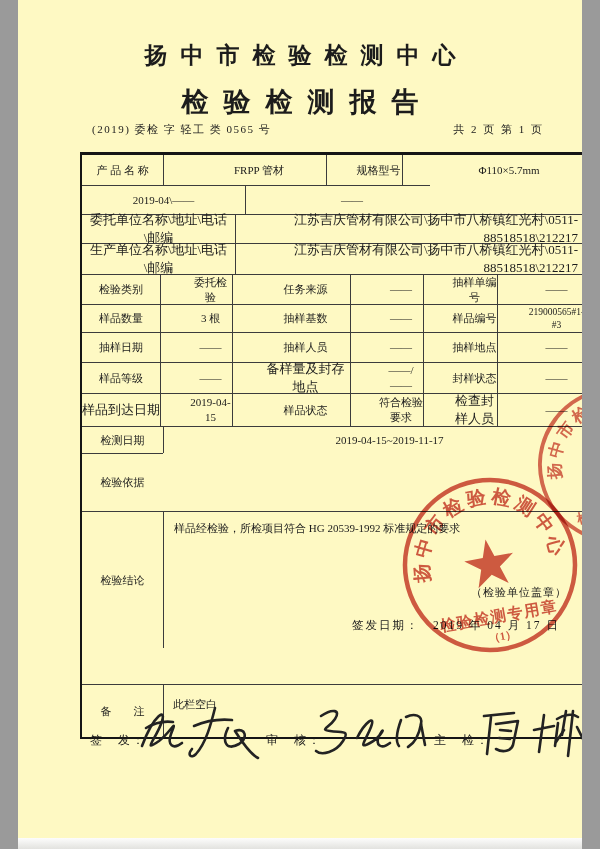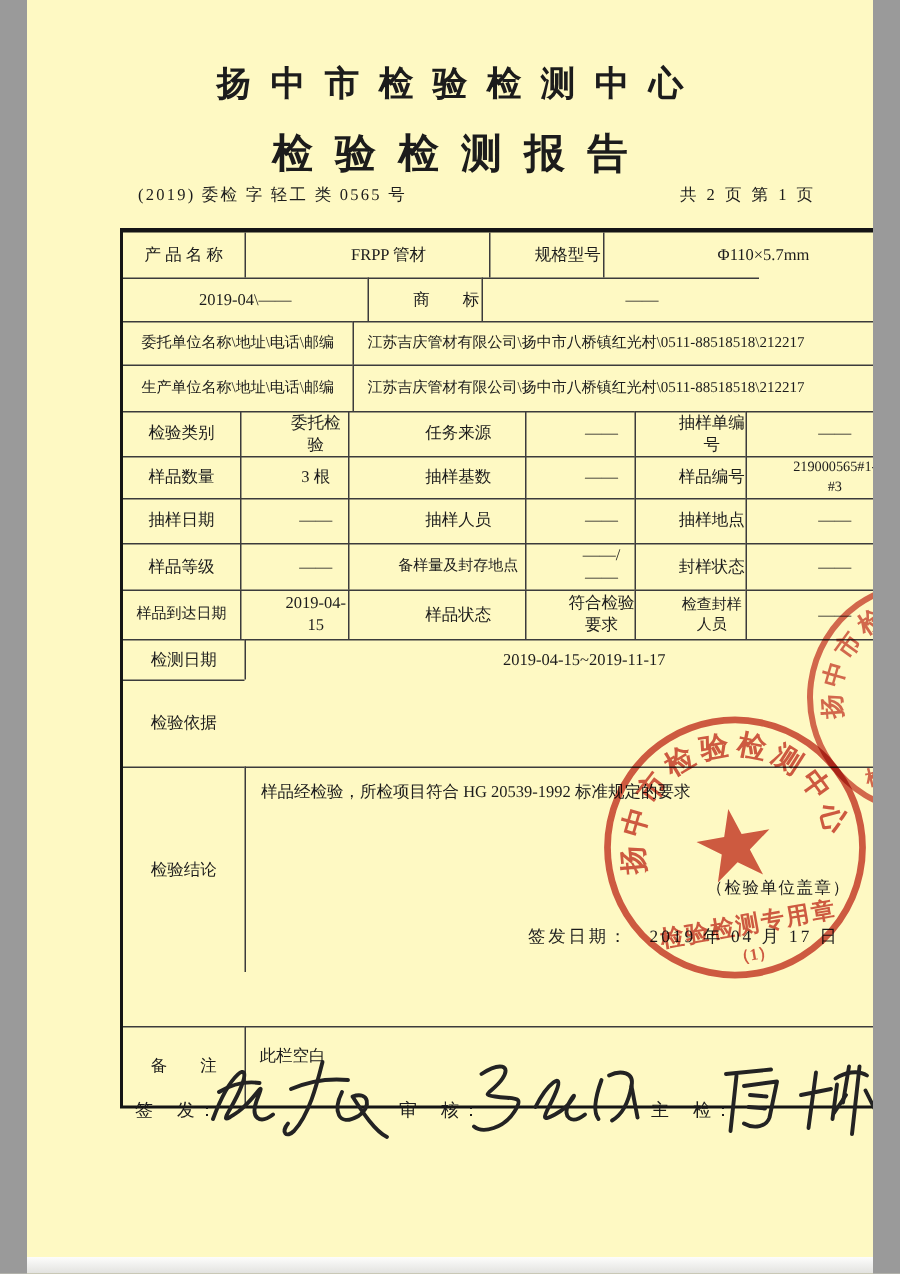--- a/index.html
+++ b/index.html
@@ -16,22 +16,22 @@
     font-size:27px;font-weight:bold;letter-spacing:15px;text-indent:15px;}
   .doc-no{position:absolute;top:122px;left:74px;font-size:11px;letter-spacing:1.5px;}
   .page-no{position:absolute;top:122px;right:38px;font-size:11px;letter-spacing:2px;}
   .tbl{position:absolute;left:62px;top:152px;width:505px;
     border:2px solid #151515;border-top-width:3px;box-sizing:content-box;background:transparent;}
   .tr{display:flex;}
   .tr + .tr .td{border-top:1px solid #3c3c3c;}
   .td{box-sizing:border-box;display:flex;align-items:center;justify-content:center;
     font-size:11px;line-height:1.35;text-align:center;}
   .td + .td{border-left:1px solid #3c3c3c;padding-left:28px;}
-  .td.left{justify-content:flex-start;text-align:left;padding:2px 9px;}
-  .td.small{font-size:10px;}
+  .td.left{justify-content:flex-start;text-align:right;padding:2px 9px;}
+  .td.small{font-size:13px;}
   .td.tiny{font-size:9.5px;}
   .td.topleft{align-items:flex-start;justify-content:flex-start;text-align:left;padding:9px 10px;}
   .conc{position:relative;}
   .conc .seal-note{position:absolute;right:20px;top:73px;font-size:11px;letter-spacing:1px;}
   .conc .issue-line{position:absolute;left:188px;top:106px;font-size:11.5px;letter-spacing:2px;}
   .sigrow{position:absolute;left:62px;top:700px;width:505px;height:72px;}
   .sigrow .lab{position:absolute;font-size:12px;letter-spacing:2px;top:32px;}
   .sig-svg{position:absolute;}
   .stamp{position:absolute;mix-blend-mode:multiply;}
   .stamp text{font-family:"Liberation Serif","DejaVu Serif",serif;font-weight:bold;}
@@ -50,21 +50,20 @@
 
     <div class="tr" style="height:30px;">
       <div class="td" style="width:81px;">产 品 名 称</div>
       <div class="td" style="width:163px;">FRPP 管材</div>
       <div class="td" style="width:76px;">规格型号</div>
       <div class="td" style="width:185px;">Φ110×5.7mm</div>
     </div>
 
     <div class="tr" style="height:29px;">
       <div class="td" style="width:163px;">2019-04\——</div>
-      <div class="td" style="width:76px;">商　　标</div>
       <div class="td" style="width:185px;">——</div>
     </div>
 
     <div class="tr" style="height:29px;">
       <div class="td small" style="width:153px;">委托单位名称\地址\电话\邮编</div>
       <div class="td small left" style="width:352px;">江苏吉庆管材有限公司\扬中市八桥镇红光村\0511-88518518\212217</div>
     </div>
 
     <div class="tr" style="height:31px;">
       <div class="td small" style="width:153px;">生产单位名称\地址\电话\邮编</div>

